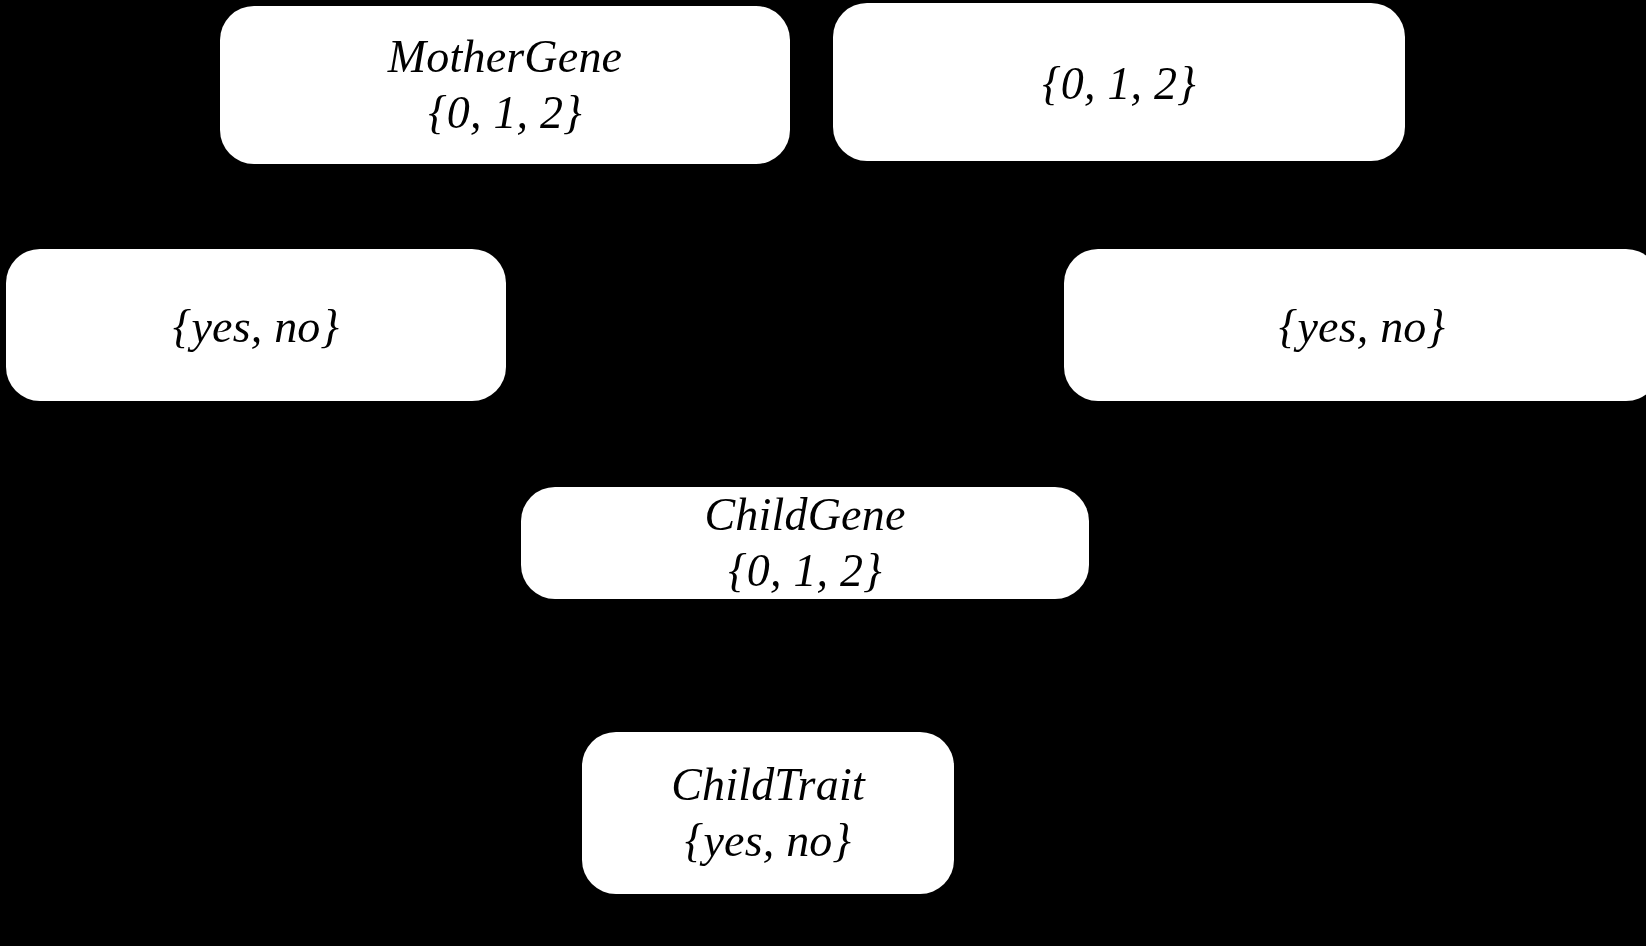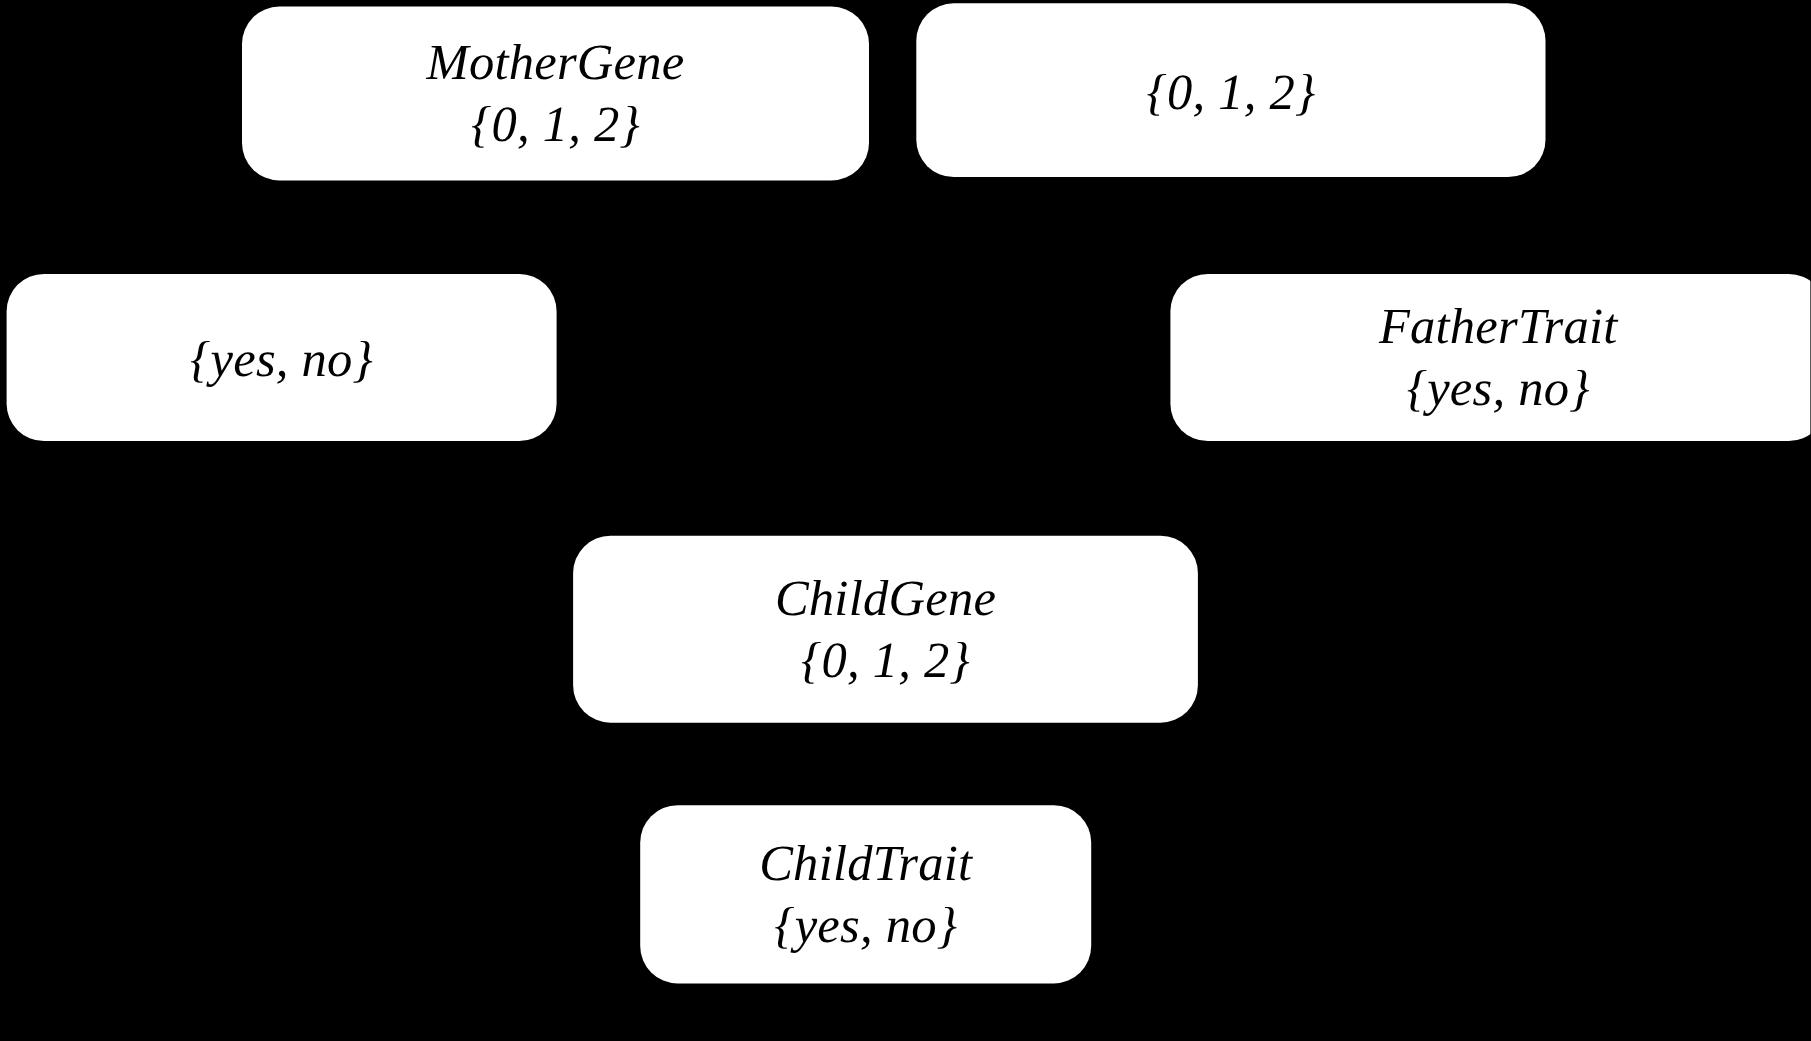--- a/index.html
+++ b/index.html
@@ -38,43 +38,42 @@
   }
   .node .domain {
     margin-top: 4px;
   }
 
   
   #node-mother-gene  { left: 220px;  top: 6px;   width: 570px; height: 158px; }
   #node-father-gene  { left: 833px;  top: 3px;   width: 572px; height: 158px; }
   #node-mother-trait { left: 6px;    top: 249px; width: 500px; height: 152px; }
   #node-father-trait { left: 1064px; top: 249px; width: 596px; height: 152px; }
-  #node-child-gene   { left: 521px;  top: 487px; width: 568px; height: 170px; }
-  #node-child-trait  { left: 582px;  top: 732px; width: 410px; height: 162px; }
+  #node-child-gene   { left: 521px;  top: 487px; width: 568px; height: 112px; }
+  #node-child-trait  { left: 582px;  top: 732px; width: 372px; height: 162px; }
 </style>
 </head>
 <body>
 
 <div id="canvas">
 
   <div class="node" id="node-mother-gene">
     <div class="label">MotherGene</div>
     <div class="domain">{0, 1, 2}</div>
   </div>
 
   <div class="node" id="node-father-gene">
     <div class="domain">{0, 1, 2}</div>
   </div>
 
   <div class="node" id="node-mother-trait">
     <div class="domain">{yes, no}</div>
   </div>
 
   <div class="node" id="node-father-trait">
-    <div class="label">FatherTrait</div>
     <div class="domain">{yes, no}</div>
   </div>
 
   <div class="node" id="node-child-gene">
     <div class="label">ChildGene</div>
     <div class="domain">{0, 1, 2}</div>
   </div>
 
   <div class="node" id="node-child-trait">
     <div class="label">ChildTrait</div>

